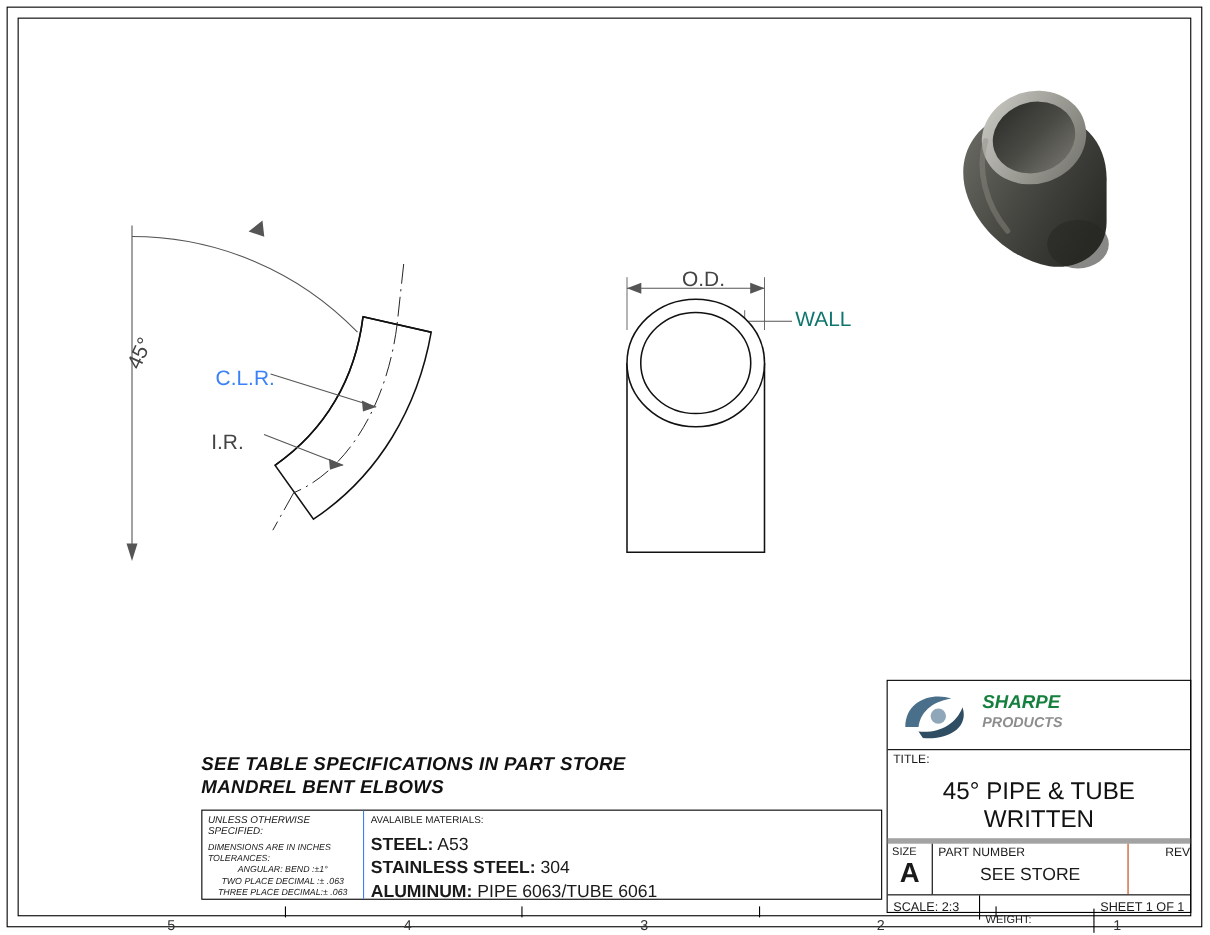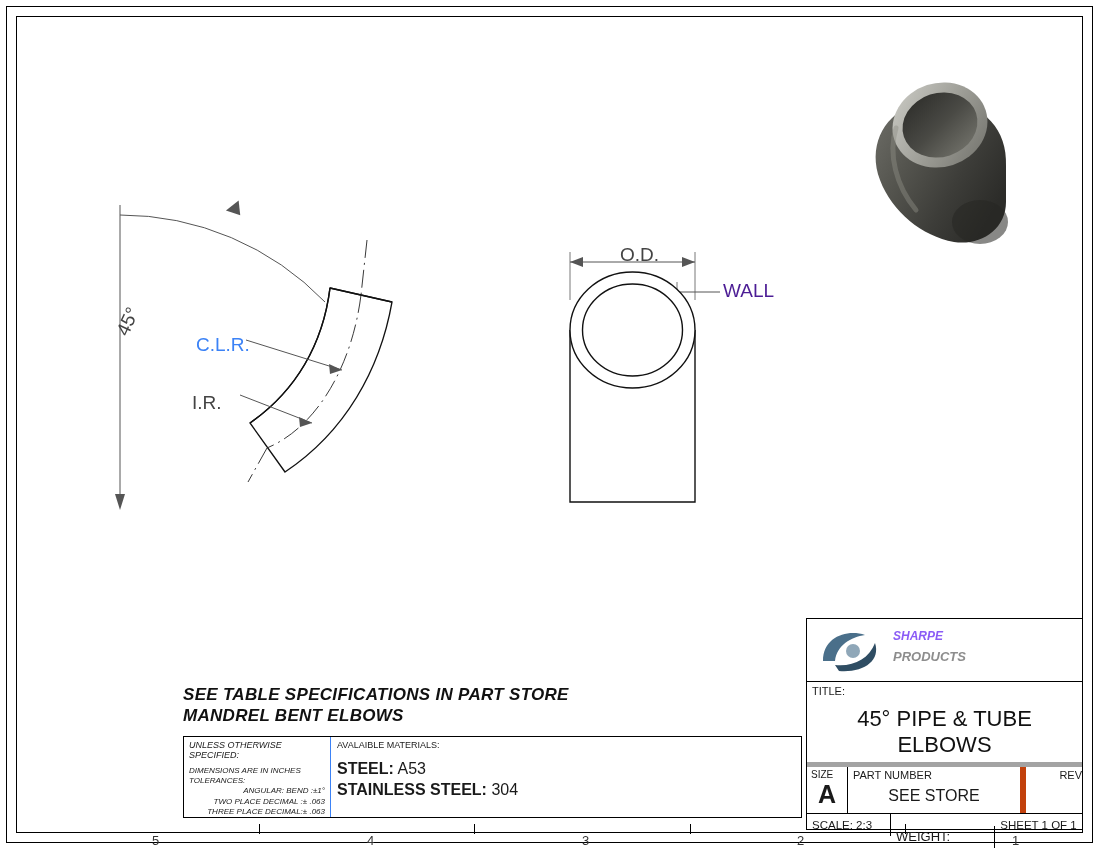--- a/index.html
+++ b/index.html
@@ -14,63 +14,63 @@
 
   
   .elbowdraw{position:absolute;left:80px;top:180px;width:420px;height:350px;}
   .lbl-45{position:absolute;left:112px;top:330px;font-size:19px;color:#444;transform:rotate(-65deg);transform-origin:left top;}
   .lbl-clr{position:absolute;left:196px;top:334px;font-size:19px;color:#3b82f6;}
   .lbl-ir{position:absolute;left:192px;top:392px;font-size:19px;color:#444;}
 
   
   .sectiondraw{position:absolute;left:540px;top:230px;width:290px;height:300px;}
   .lbl-od{position:absolute;left:620px;top:244px;font-size:19px;color:#444;}
-  .lbl-wall{position:absolute;left:723px;top:280px;font-size:19px;color:#4c1d95;}
+  .lbl-wall{position:absolute;left:723px;top:280px;font-size:19px;color:#0f766e;}
 
   
   .isopart{position:absolute;left:830px;top:70px;width:210px;height:190px;}
 
   
   .notes{position:absolute;left:183px;top:684px;font-style:italic;font-weight:bold;font-size:17px;line-height:21px;color:#111;letter-spacing:.3px;}
 
   
   .spectable{position:absolute;left:183px;top:736px;width:619px;height:82px;border:1px solid #000;box-sizing:border-box;display:flex;}
   .col-prop{width:181px;border-right:1px solid #000;box-sizing:border-box;padding:3px 5px 0 5px;}
   .col-prop .h{font-size:8.5px;font-weight:bold;text-align:center;letter-spacing:.2px;}
   .col-prop .b{font-size:7.6px;line-height:8.6px;margin-top:3px;}
   .col-tol{width:147px;border-right:1px solid #3b82f6;box-sizing:border-box;padding:3px 5px 0 5px;font-style:italic;}
   .col-tol .h{font-size:9px;}
   .col-tol .b{font-size:8px;line-height:10.2px;margin-top:6px;}
-  .col-tol .row{display:flex;justify-content:flex-end;}
+  .col-tol .row{display:flex;justify-content:center;}
   .col-mat{flex:1;padding:3px 6px 0 6px;box-sizing:border-box;}
   .col-mat .h{font-size:9px;}
   .col-mat .b{font-size:16px;line-height:21px;margin-top:8px;}
   .col-mat .b b{font-weight:bold;}
 
   
   .titleblock{position:absolute;left:806px;top:618px;width:277px;height:212px;border:1px solid #000;box-sizing:border-box;}
   .tb-logo{height:62px;border-bottom:1px solid #000;position:relative;overflow:hidden;}
   .tb-title{height:80px;border-bottom:5px solid #a3a3a3;position:relative;}
   .tb-title .cap{position:absolute;left:5px;top:3px;font-size:11px;}
   .tb-title .val{position:absolute;left:0;right:0;top:24px;text-align:center;font-size:22px;line-height:26px;color:#111;}
   .tb-row3{height:46px;border-bottom:1px solid #000;display:flex;}
   .tb-size{width:40px;border-right:1px solid #000;position:relative;}
   .tb-size .cap{position:absolute;left:4px;top:2px;font-size:10px;}
   .tb-size .val{position:absolute;left:0;right:0;top:13px;text-align:center;font-size:25px;font-weight:bold;}
-  .tb-pn{flex:1;border-right:6px solid #c2410c;position:relative;}
+  .tb-pn{flex:1;border-right:1px solid #c2410c;position:relative;}
   .tb-pn .cap{position:absolute;left:5px;top:2px;font-size:11px;}
   .tb-pn .val{position:absolute;left:0;right:0;top:20px;text-align:center;font-size:16px;}
   .tb-rev{width:56px;position:relative;}
   .tb-rev .cap{position:absolute;left:0;right:0;top:2px;text-align:right;font-size:11px;}
   .tb-row4{height:22px;display:flex;align-items:center;}
   .tb-scale{width:84px;border-right:1px solid #000;height:100%;display:flex;align-items:center;padding-left:5px;box-sizing:border-box;font-size:11.5px;}
-  .tb-weight{width:104px;border-right:1px solid #000;height:100%;display:flex;align-items:center;padding-left:5px;box-sizing:border-box;font-size:13px;margin-top:23px;}
+  .tb-weight{width:104px;border-right:1px solid #000;height:100%;display:flex;align-items:center;padding-left:5px;box-sizing:border-box;font-size:10px;margin-top:23px;}
   .tb-sheet{flex:1;height:100%;display:flex;align-items:center;justify-content:center;font-size:11.5px;}
 
-  .logo-word1{position:absolute;left:86px;top:10px;font-size:12px;font-weight:bold;font-style:italic;color:#8b5cf6;letter-spacing:0px;}
+  .logo-word1{position:absolute;left:86px;top:10px;font-size:17px;font-weight:bold;font-style:italic;color:#15803d;letter-spacing:0px;}
   .logo-word2{position:absolute;left:86px;top:30px;font-size:13px;font-weight:bold;font-style:italic;color:#8d8d8d;letter-spacing:0px;}
 </style>
 </head>
 <body>
 
 <div class="sheet">
 
   <div class="border-outer"></div>
   <div class="border-inner"></div>
 
@@ -214,40 +214,44 @@
       <div class="h">AVALAIBLE MATERIALS:</div>
       <div class="b">
         <div>
           <b>STEEL:</b>
           <span>A53</span>
         </div>
         <div>
           <b>STAINLESS STEEL:</b>
           <span>304</span>
         </div>
+        <div>
+          <b>ALUMINUM:</b>
+          <span>PIPE 6063/TUBE 6061</span>
+        </div>
       </div>
     </div>
   </div>
 
   <div class="titleblock">
     <div class="tb-logo">
       <svg width="80" height="60" viewBox="0 0 80 60" style="position:absolute;left:6px;top:2px;">
         <path d="M10 40 C 10 16 34 8 52 14 C 38 16 24 24 22 40 Z" fill="#4a6f8a"></path>
         <path d="M22 44 C 40 46 56 38 62 22 C 68 40 50 52 26 50 Z" fill="#2f4d63"></path>
         <circle cx="40" cy="30" r="7" fill="#8fa7b8"></circle>
       </svg>
       <div class="logo-word1">SHARPE</div>
       <div class="logo-word2">PRODUCTS</div>
     </div>
 
     <div class="tb-title">
       <div class="cap">TITLE:</div>
       <div class="val">
         <div>45° PIPE &amp; TUBE</div>
-        <div>ELBOWS</div>
+        <div>WRITTEN</div>
       </div>
     </div>
 
     <div class="tb-row3">
       <div class="tb-size">
         <div class="cap">SIZE</div>
         <div class="val">A</div>
       </div>
       <div class="tb-pn">
         <div class="cap">PART NUMBER</div>

